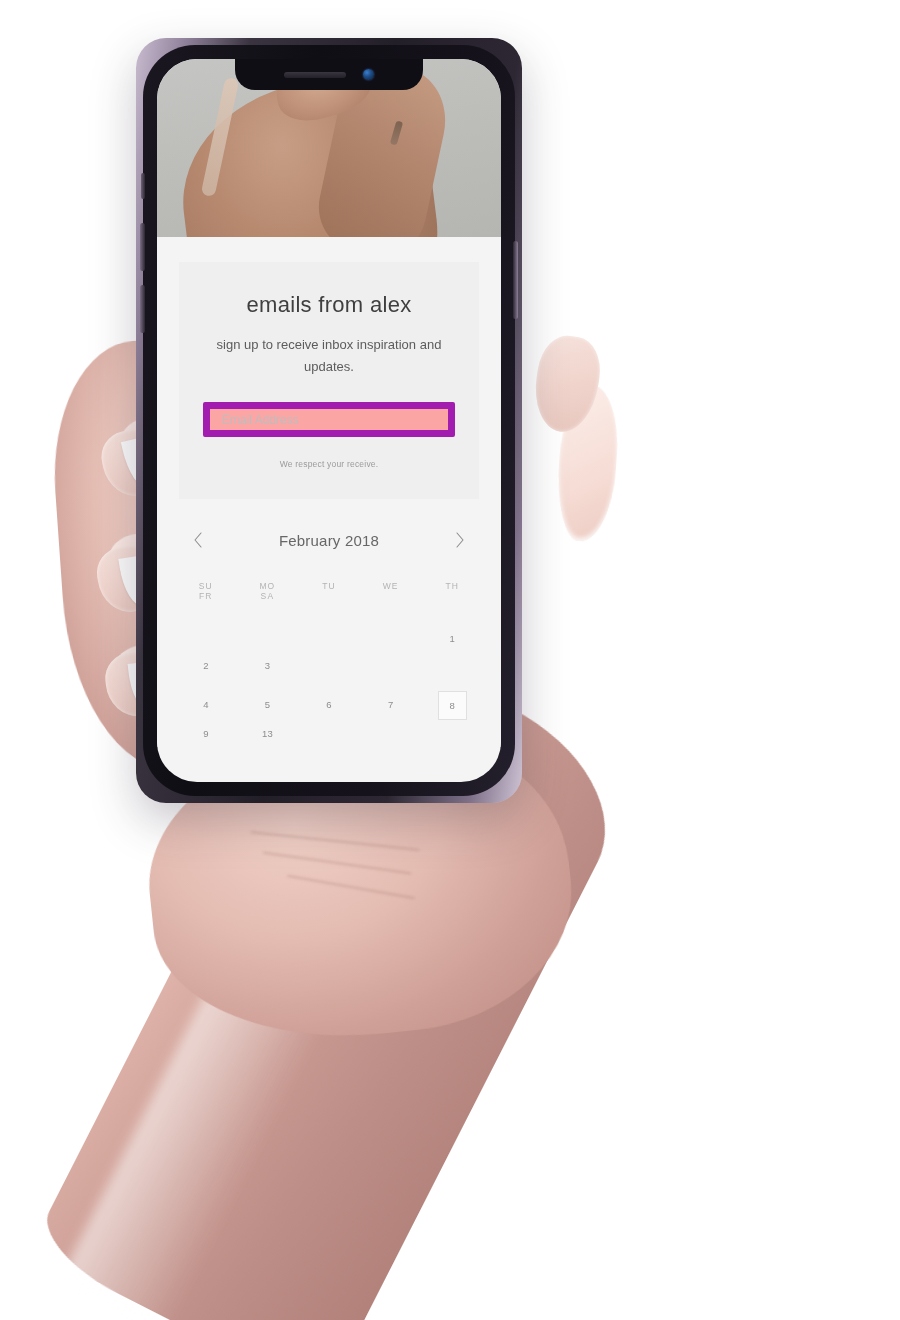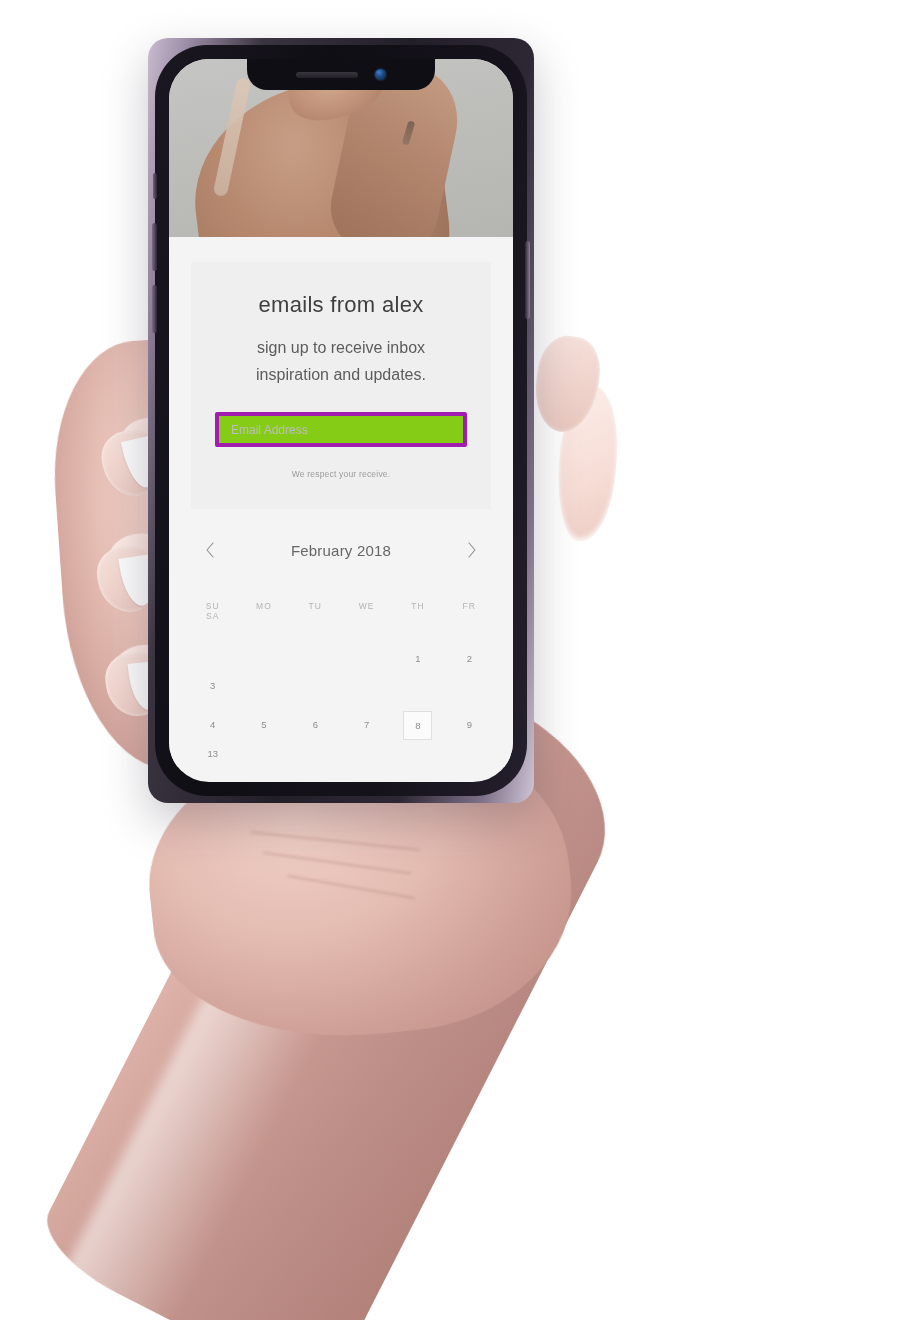--- a/index.html
+++ b/index.html
@@ -114,25 +114,25 @@
   .nail-tip {
     position: absolute;
     background: #fbfbfb;
     border-radius: 0 0 60% 60% / 0 0 100% 100%;
     box-shadow: 0 1px 2px rgba(180,150,145,0.35);
   }
 
   
   #phone {
     position: absolute;
-    left: 148px;
+    left: 136px;
     top: 38px;
     width: 386px;
     height: 765px;
-    border-radius: 20px;
+    border-radius: 30px;
     background: linear-gradient(100deg,
         #c9bcd0 0%, #8d7f98 10%, #3a3340 22%,
         #231f29 50%, #2d2733 74%, #7e7189 90%, #d0c4d6 100%);
     box-shadow: 0 18px 46px rgba(60,50,70,0.28);
   }
   #phone-body {
     position: absolute;
     left: 7px;
     top: 7px;
     right: 7px;
@@ -275,34 +275,34 @@
     text-align: center;
   }
   #signup-title {
     font-size: 22px;
     font-weight: 300;
     color: #3f3f3f;
     letter-spacing: 0.3px;
     margin: 0 0 16px 0;
   }
   #signup-sub {
-    font-size: 16px;
+    font-size: 13px;
     font-weight: 400;
     line-height: 1.7;
     color: #5c5c5c;
     margin: 0 10px 24px 10px;
   }
   #email-input {
     display: block;
     width: 100%;
     box-sizing: border-box;
     height: 35px;
     padding: 0 12px;
-    background: #84cc16;
-    border: 4px solid #a21caf;
+    background: #fca5a5;
+    border: 7px solid #a21caf;
     border-radius: 2px;
     font-family: "Liberation Sans", sans-serif;
     font-size: 12px;
     color: #555;
     outline: none;
   }
   #email-input::placeholder {
     color: #bdbdbd;
   }
   #signup-button {
@@ -328,40 +328,40 @@
 
   
   #calendar {
     margin: 30px 18px 0 18px;
   }
   #cal-header {
     display: flex;
     align-items: center;
     justify-content: space-between;
     padding: 0 12px;
-    margin-bottom: 40px;
+    margin-bottom: 30px;
   }
   #cal-title {
     font-size: 15px;
     font-weight: 300;
     color: #676767;
     letter-spacing: 0.2px;
   }
   .cal-nav {
     width: 22px;
     height: 22px;
     display: flex;
     align-items: center;
     justify-content: center;
     cursor: pointer;
   }
   .cal-nav svg { display: block; }
   #cal-weekdays, .cal-week {
     display: grid;
-    grid-template-columns: repeat(6, 1fr);
+    grid-template-columns: repeat(5, 1fr);
     text-align: center;
   }
   #cal-weekdays {
     margin-bottom: 24px;
   }
   .cal-weekday {
     font-size: 8.5px;
     letter-spacing: 1.1px;
     color: #b3b3b3;
   }

